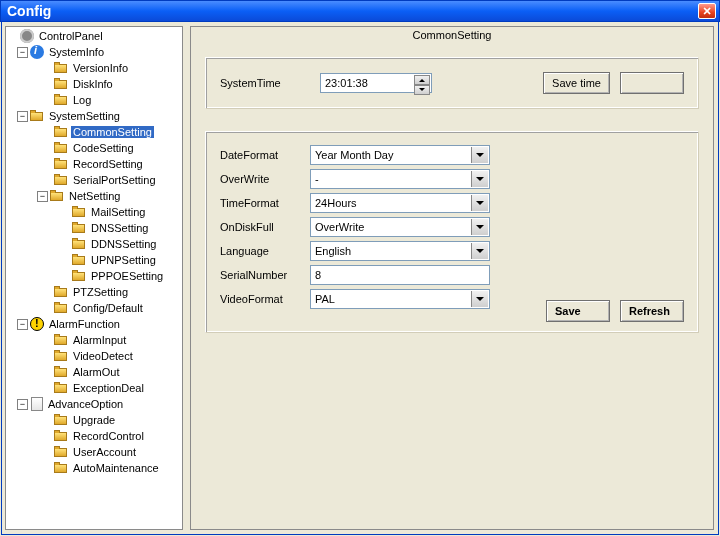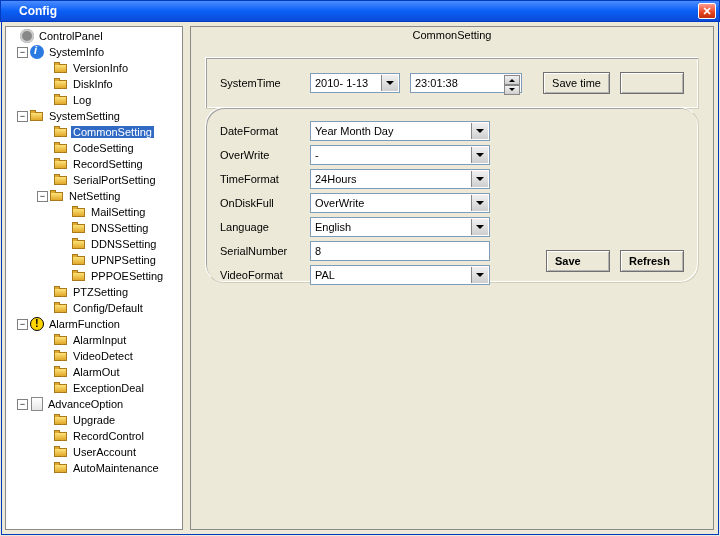--- a/index.html
+++ b/index.html
@@ -20,22 +20,22 @@
     display: flex;
     align-items: center;
     color: #fff;
     padding: 0 4px;
     position: relative;
     border: 1px solid #003bbf;
     box-sizing: border-box;
   }
   .titlebar .title {
     font-weight: bold;
-    font-size: 12px;
-    margin-left: 14px;
+    font-size: 14px;
+    margin-left: 2px;
   }
   .titlebar .closebtn {
     position: absolute;
     right: 3px;
     top: 2px;
     width: 18px;
     height: 16px;
     background: linear-gradient(to bottom, #ff9a8f 0%, #e8431f 60%, #c02f10 100%);
     border: 1px solid #fff;
     border-radius: 2px;
@@ -167,21 +167,21 @@
     border-top-color: #fff;
     border-left-color: #fff;
     background: #ece9d8;
     box-shadow: inset 1px 1px 0 #a0a0a0, inset -1px -1px 0 #fff;
     box-sizing: border-box;
   }
   .group1 {
     left: 14px; right: 14px; top: 30px; height: 52px;
   }
   .group2 {
-    left: 14px; right: 14px; top: 80px; height: 176px; border-radius: 19px;
+    left: 14px; right: 14px; top: 104px; height: 202px;
   }
   .field-row { position: absolute; left: 14px; right: 14px; height: 22px; display:flex; align-items:center; }
   .field-label { width: 90px; color: #000; }
   .sel-ctl {
     height: 20px;
     background: #fff;
     border: 1px solid #7f9db9;
     box-sizing: border-box;
     display: flex;
     align-items: center;
@@ -443,24 +443,20 @@
 
     </div>
   </div>
 
   <div class="mainpanel">
     <div class="panel-title">CommonSetting</div>
 
     <div class="groupbox group1">
       <div class="field-row" style="top:14px">
         <span class="field-label">SystemTime</span>
-        <div class="sel-ctl" style="width:90px">
-          <span>2010- 1-13</span>
-          <span class="dd"></span>
-        </div>
         <div style="width:10px"></div>
         <div class="txt-ctl spin-ctl" style="width:112px">
           <span>23:01:38</span>
           <span class="spin">
               <div></div>
               <div></div>
             </span>
         </div>
         <div style="flex:1"></div>
         <div class="btn">

